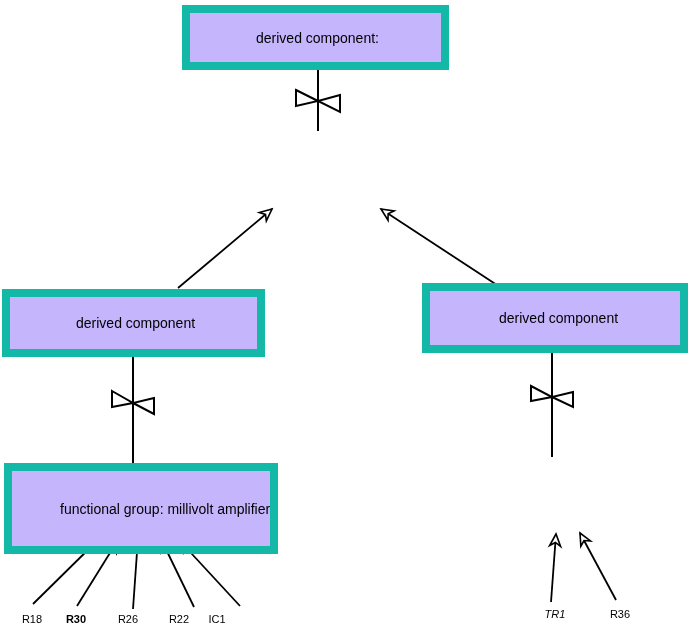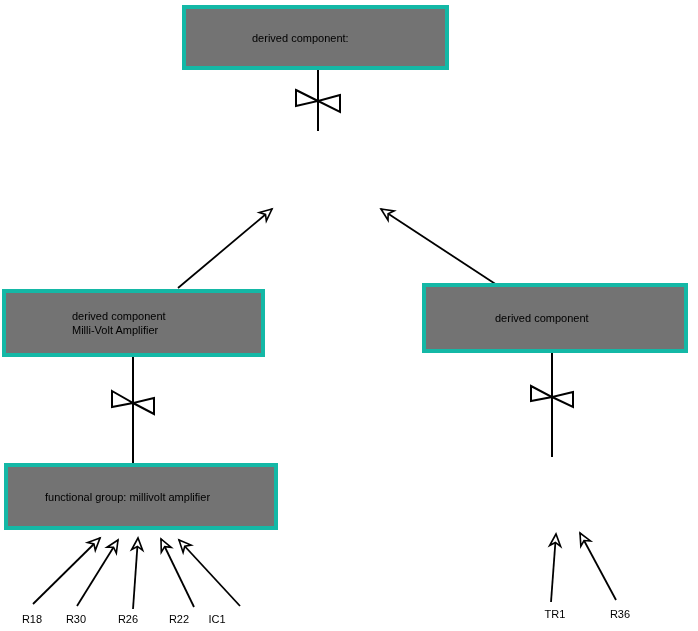--- a/index.html
+++ b/index.html
@@ -8,26 +8,26 @@
     width:698px;height:631px;
     background:#ffffff;
     font-family:"Liberation Sans", sans-serif;
     color:#000;
     overflow:hidden;
   }
   #wires{position:absolute;left:0;top:0;width:698px;height:631px;}
   .box{
     position:absolute;
     box-sizing:border-box;
-    border:4px solid #14b8a6;
-    background:#737373;
+    border:8px solid #14b8a6;
+    background:#c4b5fd;
     display:flex;
     flex-direction:column;
     justify-content:center;
-    font-size:11px;
+    font-size:14px;
     line-height:14px;
     white-space:nowrap;
   }
   .box .indent{padding-left:3px;}
   .comp-label{
     position:absolute;
     transform:translateX(-50%);
     font-size:11px;
     line-height:14px;
     white-space:nowrap;
@@ -75,34 +75,33 @@
     <line x1="616" y1="600" x2="580" y2="533" stroke="#000" stroke-width="1.8" marker-end="url(#arrowhead)"></line>
   </svg>
 
   <div class="box" style="left:182px;top:5px;width:267px;height:65px;padding-left:66px;">
     <span>derived component:</span>
   </div>
 
 
   <div class="box" style="left:2px;top:289px;width:263px;height:68px;padding-left:66px;">
     <span>derived component</span>
-    <span>Milli-Volt Amplifier</span>
   </div>
 
-  <div class="box" style="left:4px;top:463px;width:274px;height:67px;padding-left:37px;">
+  <div class="box" style="left:4px;top:463px;width:274px;height:91px;padding-left:48px;">
     <span>functional group: millivolt amplifier</span>
   </div>
 
   <div class="box" style="left:422px;top:283px;width:266px;height:70px;padding-left:69px;">
     <span>derived component</span>
   </div>
 
 
   <span class="comp-label" style="left:32px;top:612px;">R18</span>
-  <span class="comp-label" style="left:76px;top:612px;">R30</span>
+  <span class="comp-label" style="left:76px;top:612px;font-weight:bold;">R30</span>
   <span class="comp-label" style="left:128px;top:612px;">R26</span>
   <span class="comp-label" style="left:179px;top:612px;">R22</span>
   <span class="comp-label" style="left:217px;top:612px;">IC1</span>
 
-  <span class="comp-label" style="left:555px;top:607px;">TR1</span>
+  <span class="comp-label" style="left:555px;top:607px;font-style:italic;">TR1</span>
   <span class="comp-label" style="left:620px;top:607px;">R36</span>
 
 </div>
 
 </body></html>

